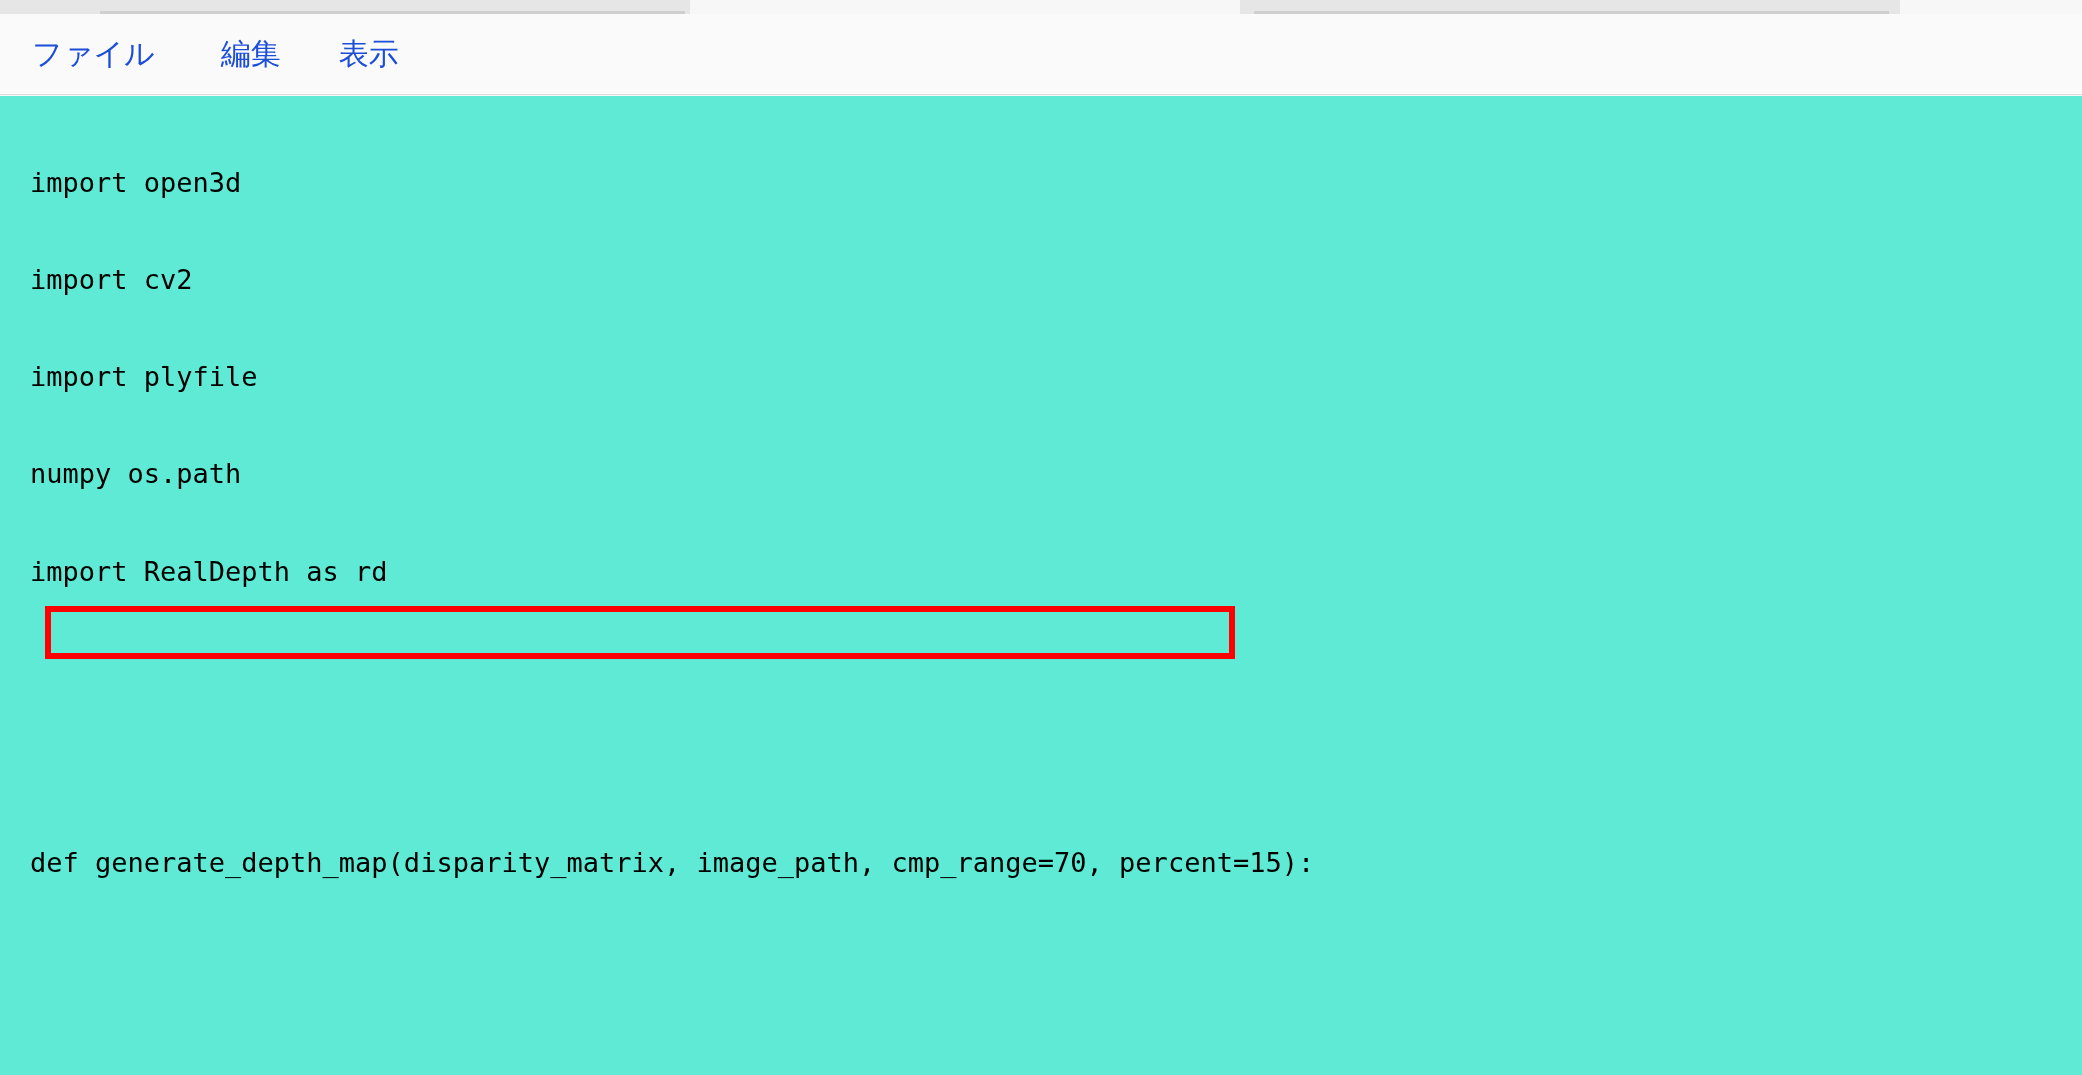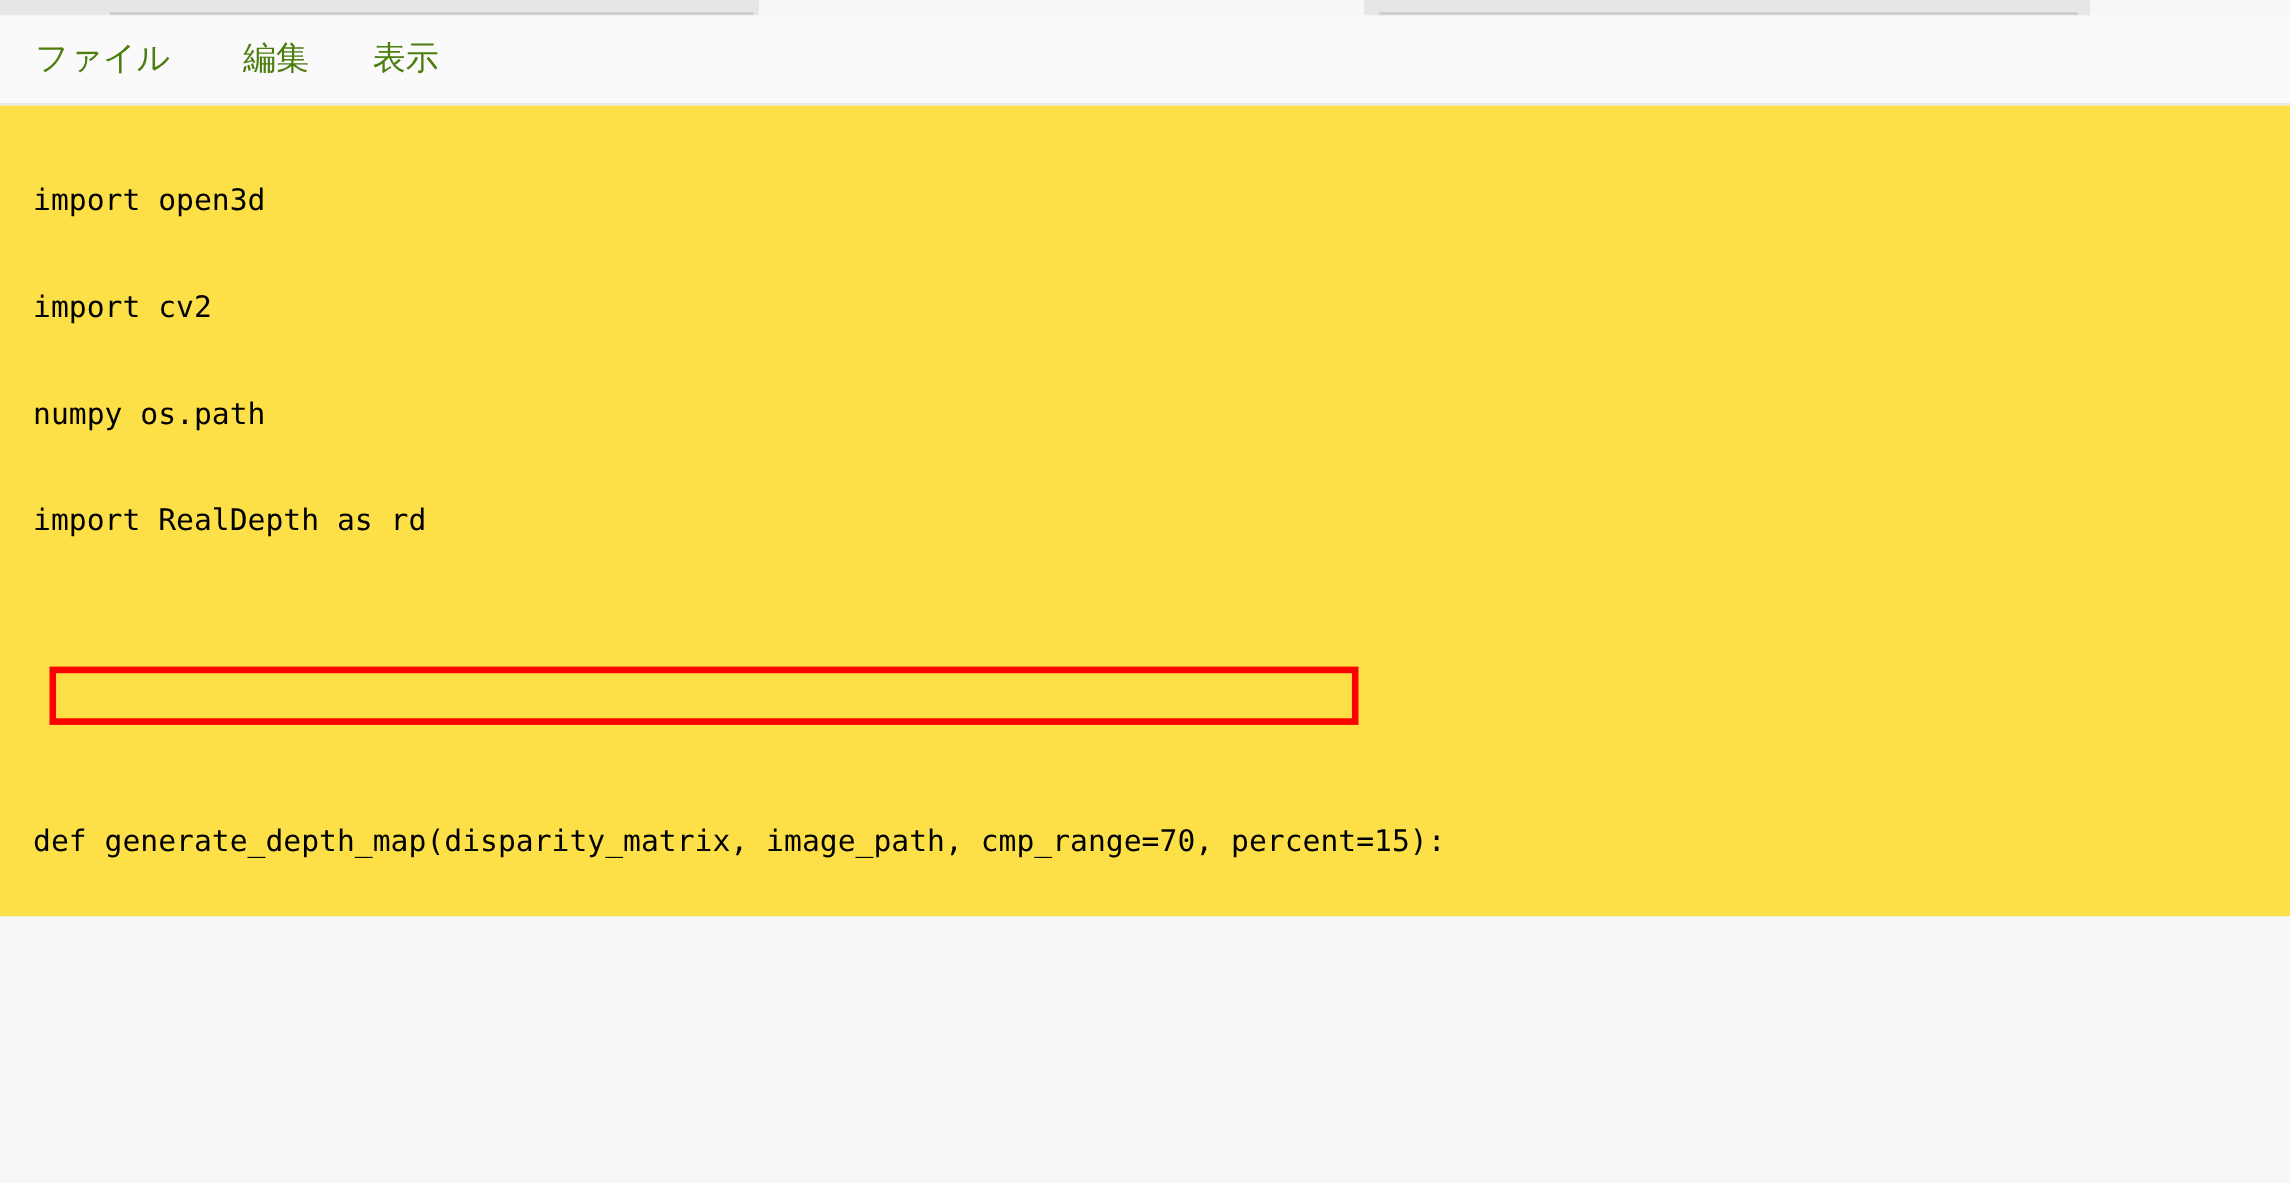--- a/index.html
+++ b/index.html
@@ -50,37 +50,37 @@
     width: 2082px;
     height: 81px;
     background: #fafafa;
     border-bottom: 1px solid #dcdcdc;
     display: flex;
     align-items: center;
     box-sizing: border-box;
   }
   .menu-item {
     font-size: 30px;
-    color: #4d7c0f;
+    color: #1d4ed8;
     line-height: 1;
     padding: 6px 4px;
     cursor: default;
     white-space: nowrap;
   }
   .menu-item.m0 { margin-left: 28px; }
   .menu-item.m1 { margin-left: 58px; text-align: right; }
   .menu-item.m2 { margin-left: 50px; }
 
   
   .code-area {
     position: absolute;
     top: 96px; left: 0;
     width: 2082px;
-    height: 737px;
-    background: #fde047;
+    height: 979px;
+    background: #5eead4;
     overflow: hidden;
   }
   .code-lines {
     position: absolute;
     top: 6px;
     left: 30px;
     font-family: "DejaVu Sans Mono", "Liberation Mono", monospace;
     font-size: 27px;
     line-height: 32.4px;
     color: #000000;
@@ -118,20 +118,21 @@
 <div class="menubar">
   <div class="menu-item m0">ファイル</div>
   <div class="menu-item m1">編集</div>
   <div class="menu-item m2">表示</div>
 </div>
 
 <div class="code-area">
   <div class="code-lines">
     <div class="code-line">import open3d</div>
     <div class="code-line">import cv2</div>
+    <div class="code-line">import plyfile</div>
     <div class="code-line">numpy os.path</div>
     <div class="code-line">import RealDepth as rd</div>
     <div class="code-line"></div>
     <div class="code-line"></div>
     <div class="code-line">def generate_depth_map(disparity_matrix, image_path, cmp_range=70, percent=15):</div>
     <div class="code-line"></div>
     
     
     
     

